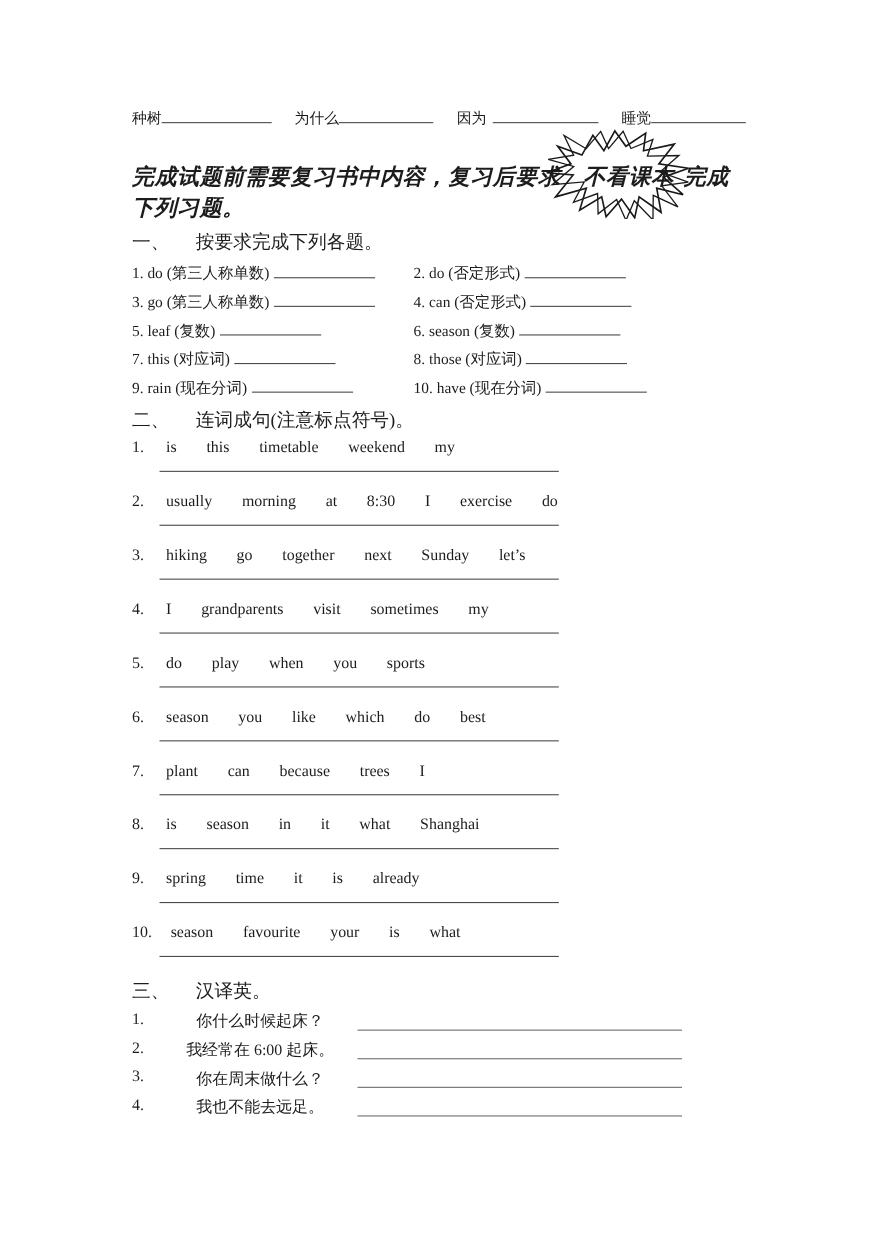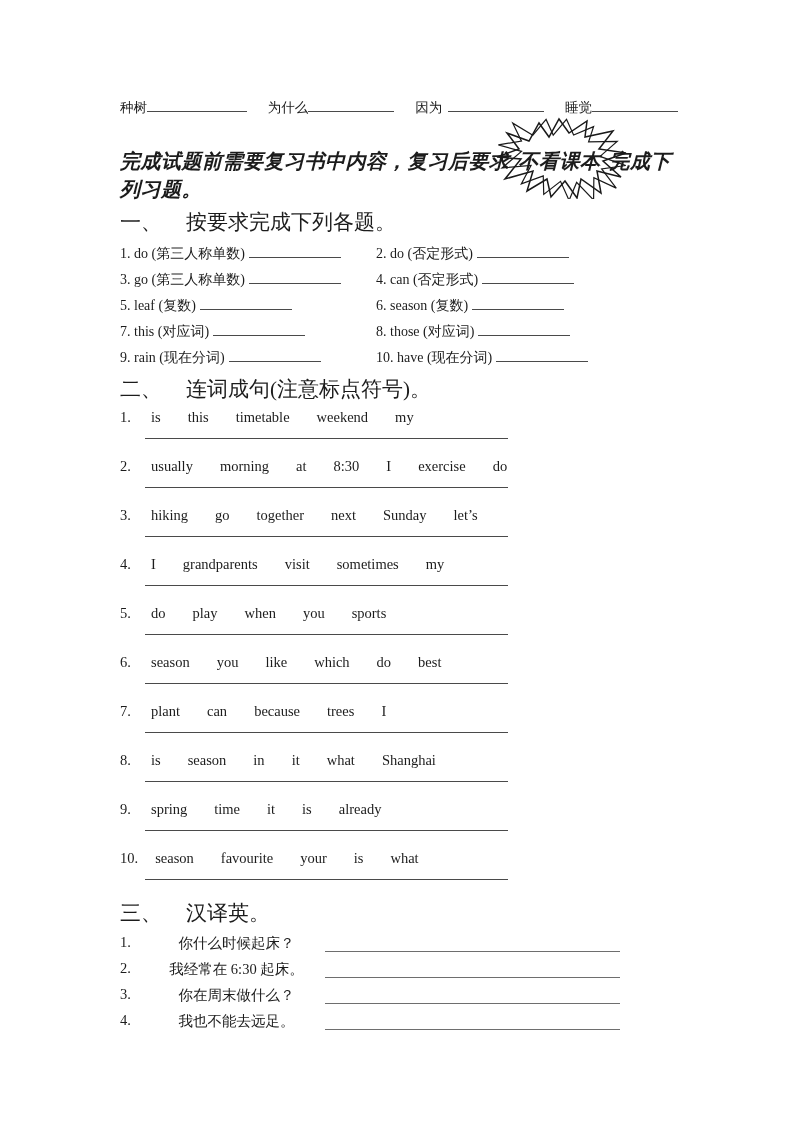--- a/index.html
+++ b/index.html
@@ -19,24 +19,24 @@
   .vocab-item:nth-child(3) .blank-v { width:96px; margin-left:6px; }
   .vocab-item:nth-child(4) .blank-v { width:86px; }
 
   
   .notice {
     margin-top:30px; font-size:20px; font-weight:bold; font-style:italic;
     line-height:28px; letter-spacing:0.5px; position:relative;
   }
   .burst { position:relative; display:inline-block; margin:0 9px; }
   .burst-svg { position:absolute; left:-24px; top:-30px; width:132px; height:82px; z-index:0; pointer-events:none; }
-  .burst-text { position:relative; z-index:1; }
-
-  
-  .sec-heading { font-size:21px; margin-top:5px; }
+  .burst-text { position:relative; z-index:1;padding-left:12px; }
+
+  
+  .sec-heading { font-size:17px; margin-top:5px; }
   .sec-num { margin-right:24px; }
 
   
   .grid-one { display:grid; grid-template-columns:256px 1fr; row-gap:6px; font-size:14px; margin-top:7px; margin-bottom:8px; }
   .s1-item { white-space:nowrap; }
   .blank-1 { display:inline-block; width:92px; border-bottom:1px solid #4a4a4a; height:14px; margin-left:4px; }
 
   
   .sec2-items { margin-top:6px; margin-bottom:4px; }
   .s2-words { display:flex; gap:27px; font-size:14.5px; }
@@ -216,21 +216,21 @@
       <span class="sec-num">三、</span><span>汉译英。</span>
     </div>
     <div class="sec3-items" id="sectionThreeItems">
         <div class="s3-row">
           <span class="num">1.</span>
           <span class="zh">你什么时候起床？</span>
           <span class="blank-3"></span>
         </div>
         <div class="s3-row">
           <span class="num">2.</span>
-          <span class="zh">我经常在 6:30 起床。</span>
+          <span class="zh">我经常在 6:00 起床。</span>
           <span class="blank-3"></span>
         </div>
         <div class="s3-row">
           <span class="num">3.</span>
           <span class="zh">你在周末做什么？</span>
           <span class="blank-3"></span>
         </div>
         <div class="s3-row">
           <span class="num">4.</span>
           <span class="zh">我也不能去远足。</span>

